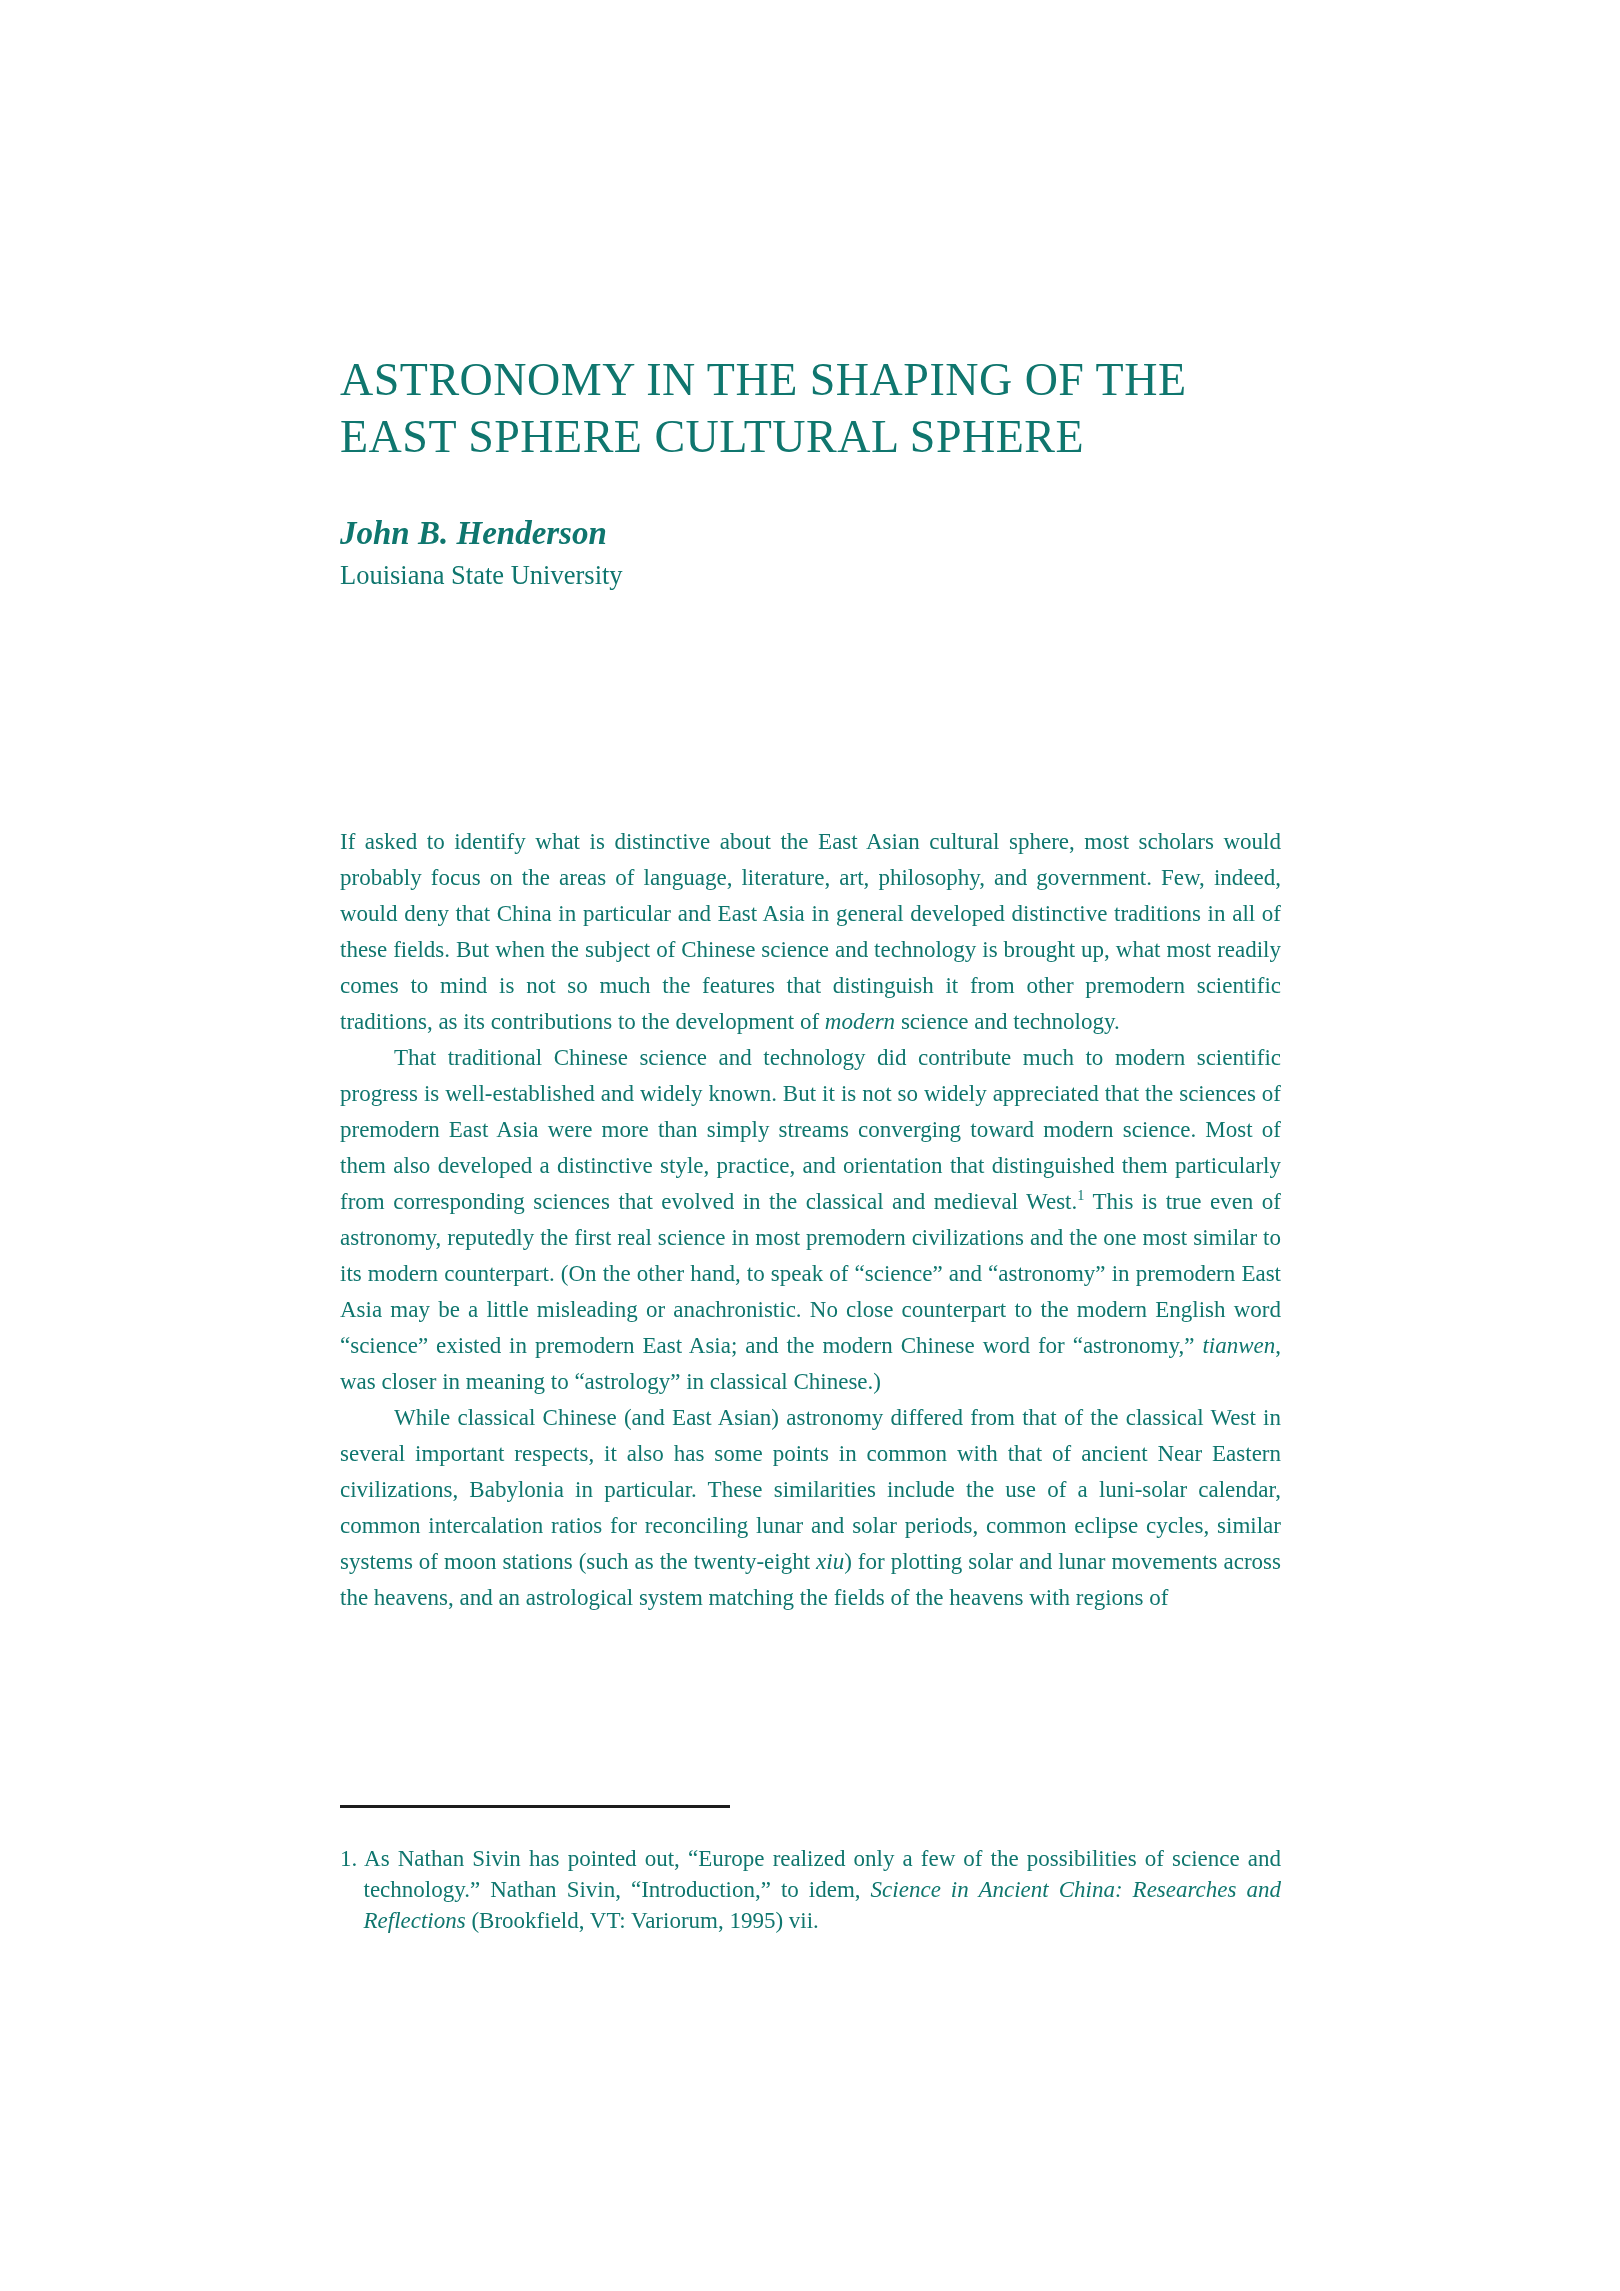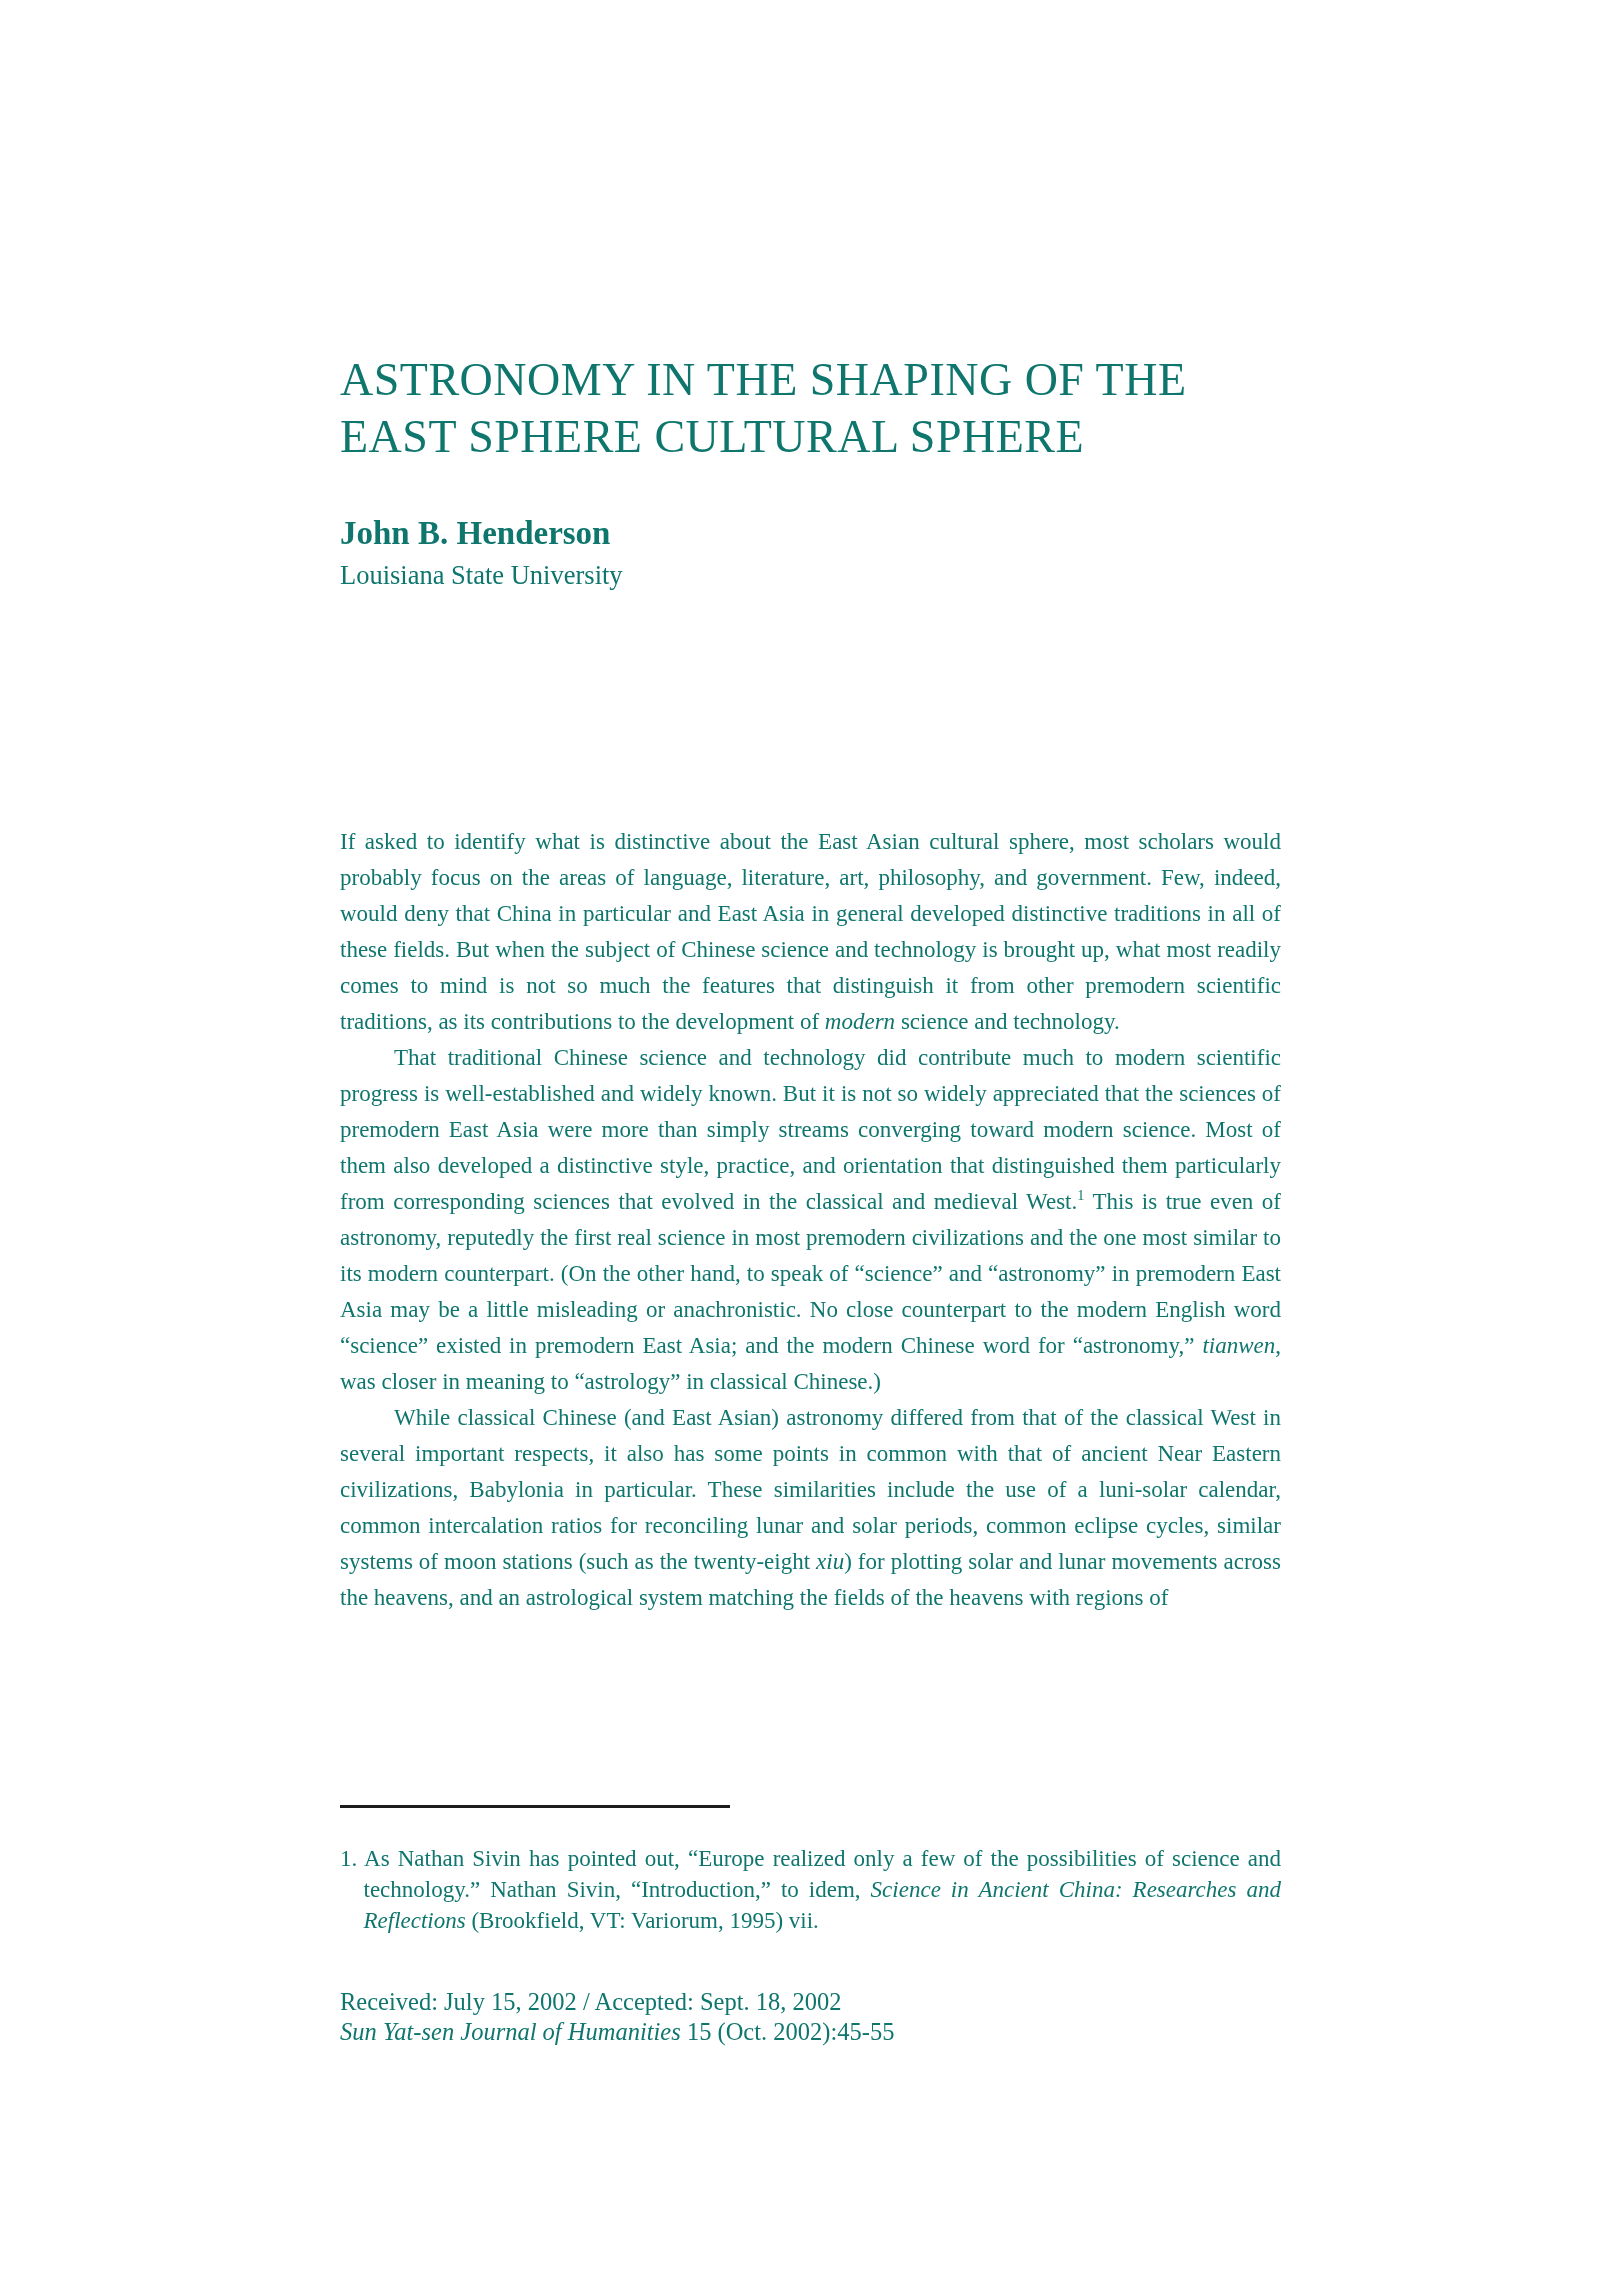--- a/index.html
+++ b/index.html
@@ -26,20 +26,21 @@
     font-weight: normal;
     margin: 0;
     letter-spacing: 0.5px;
   }
   .author {
     position: absolute;
     left: 340px;
     top: 514px;
     font-size: 33px;
     font-weight: bold;
+    font-style: italic;
     line-height: 39px;
   }
   .affiliation {
     position: absolute;
     left: 340px;
     top: 559px;
     font-size: 26.5px;
     line-height: 33px;
   }
   .body-text {
@@ -106,19 +107,15 @@
   <div class="body-text">
     <p class="para noindent"><span>If asked to identify what is distinctive about the East Asian cultural sphere, most scholars would probably focus on the areas of language, literature, art, philosophy, and government. Few, indeed, would deny that China in particular and East Asia in general developed distinctive traditions in all of these fields. But when the subject of Chinese science and technology is brought up, what most readily comes to mind is not so much the features that distinguish it from other premodern scientific traditions, as its contributions to the development of </span><span style="font-style: italic;">modern</span><span> science and technology.</span></p>
     <p class="para"><span>That traditional Chinese science and technology did contribute much to modern scientific progress is well-established and widely known. But it is not so widely appreciated that the sciences of premodern East Asia were more than simply streams converging toward modern science. Most of them also developed a distinctive style, practice, and orientation that distinguished them particularly from corresponding sciences that evolved in the classical and medieval West.</span><sup>1</sup><span> This is true even of astronomy, reputedly the first real science in most premodern civilizations and the one most similar to its modern counterpart. (On the other hand, to speak of “science” and “astronomy” in premodern East Asia may be a little misleading or anachronistic. No close counterpart to the modern English word “science” existed in premodern East Asia; and the modern Chinese word for “astronomy,” </span><span style="font-style: italic;">tianwen</span><span>, was closer in meaning to “astrology” in classical Chinese.)</span></p>
     <p class="para"><span>While classical Chinese (and East Asian) astronomy differed from that of the classical West in several important respects, it also has some points in common with that of ancient Near Eastern civilizations, Babylonia in particular. These similarities include the use of a luni-solar calendar, common intercalation ratios for reconciling lunar and solar periods, common eclipse cycles, similar systems of moon stations (such as the twenty-eight </span><span style="font-style: italic;">xiu</span><span>) for plotting solar and lunar movements across the heavens, and an astrological system matching the fields of the heavens with regions of</span></p>
   </div>
 
   <div class="footnote-rule"></div>
 
   <div class="footnote"><span>1. As Nathan Sivin has pointed out, “Europe realized only a few of the possibilities of science and technology.” Nathan Sivin, “Introduction,” to idem, </span><span style="font-style: italic;">Science in Ancient China: Researches and Reflections</span><span> (Brookfield, VT: Variorum, 1995) vii.</span></div>
 
-  <div class="received-block">
-    <div>Received: July 15, 2002 / Accepted: Sept. 18, 2002</div>
-    <div><span style="font-style: italic;">Sun Yat-sen Journal of Humanities</span><span> 15 (Oct. 2002):45-55</span></div>
-  </div>
 
 </div>
 
 
 </body></html>

